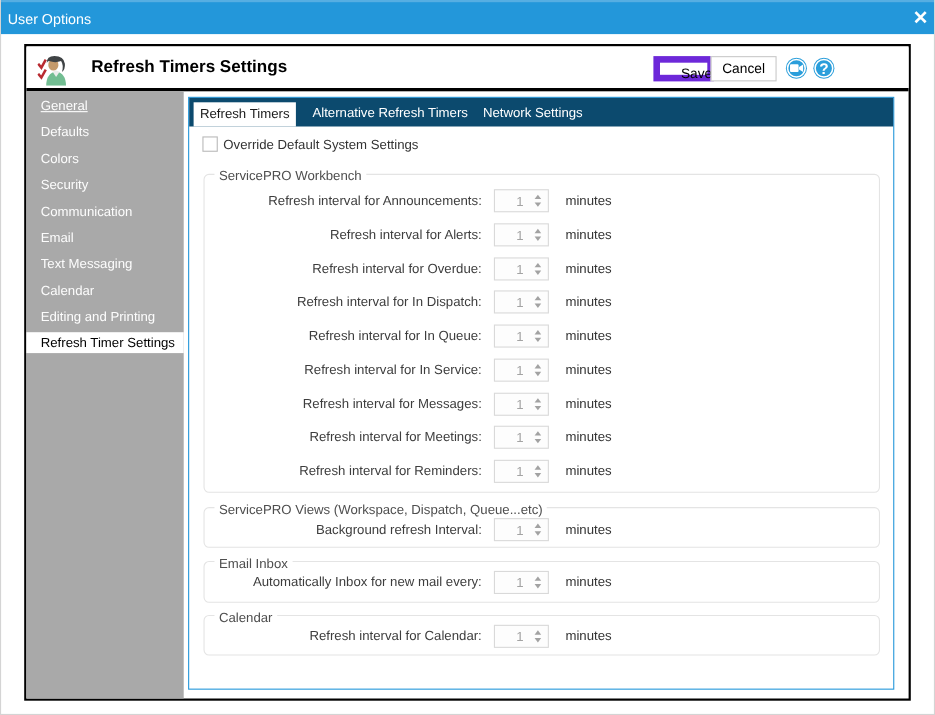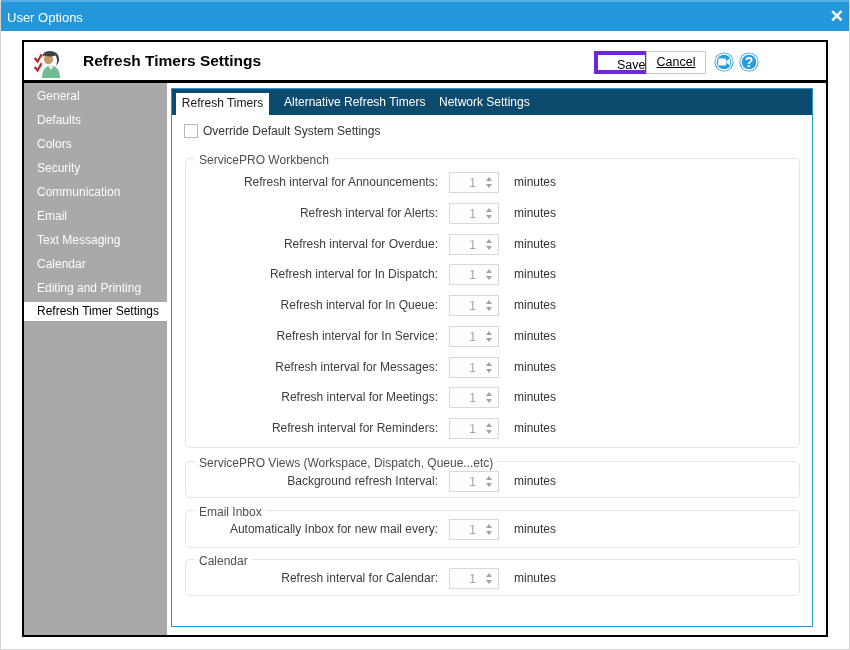--- a/index.html
+++ b/index.html
@@ -6,22 +6,22 @@
 html,body { width:850px; height:650px; background:#fff; font-family:"Liberation Sans", sans-serif; }
 #stage { position:relative; width:850px; height:650px; background:#fff; border:1px solid #d4d4d4; border-top:none; overflow:hidden; }
 #titlebar { position:absolute; left:-1px; top:0; width:852px; height:31px; background:#2397da; border-top:2px solid #56aee2; }
 #titlebar .t { position:absolute; left:7px; top:8px; color:#fff; font-size:13px; }
 #titlebar .x { position:absolute; right:8px; top:4px; color:#fff; font-size:17px; font-weight:bold; }
 #dialog { position:absolute; left:21px; top:40px; width:806px; height:597px; background:#fff; border:2px solid #000; }
 #header { position:absolute; left:0; top:1px; width:802px; height:40px; background:#fff; border-bottom:3px solid #000; }
 #hicon { position:absolute; left:10px; top:7px; }
 #htitle { position:absolute; left:59px; top:9px; font-size:15.5px; font-weight:bold; color:#000; letter-spacing:0px; }
 .btn { position:absolute; top:8px; height:23px; background:#fff; font-size:12.5px; color:#000; text-align:center; line-height:21px; }
-#btnsave { left:570px; width:55px; border:4px solid #6d28d9;padding-left:19px; }
-#btncancel { left:622px; width:60px; border:1px solid #c9c9c9;text-decoration:underline; }
+#btnsave { left:570px; width:55px; border:6px solid #6d28d9;padding-left:19px; }
+#btncancel { left:622px; width:60px; border:1px solid #c9c9c9; }
 #iccam { position:absolute; left:690px; top:9px; }
 #ichelp { position:absolute; left:715px; top:9px; }
 #sidebar { position:absolute; left:0; top:41px; width:143px; height:552px; background:#a9a9a9; }
 .sitem { position:absolute; left:0; width:143px; height:22px; line-height:22px; padding-left:13px; color:#fdfdfd; font-size:12px; }
 .sitem.sel { background:#fff; color:#000; height:19px; line-height:19px; }
 #content { position:absolute; left:147px; top:46px; width:642px; height:539px; background:#fff; border:1px solid #2397da; }
 #tabbar { position:absolute; left:0; top:0; width:640px; height:26px; background:#0c4a6e; }
 .tab { position:absolute; top:0; height:26px; line-height:26px; color:#fff; font-size:12px; white-space:nowrap; }
 #tab1 { left:4px; top:4px; height:22px; line-height:21px; width:93px; background:#fff; color:#1a1a1a; text-align:center; }
 #tab2 { left:112px; }
@@ -68,21 +68,21 @@
         <rect x="4.2" y="6.5" width="7.8" height="7" rx="1" fill="#fff"></rect>
         <path d="M12.4 8.9 L16.1 6.6 L16.1 13.4 L12.4 11.1 Z" fill="#fff"></path>
       </svg>
       <svg id="ichelp" width="20" height="20" viewBox="0 0 20 20">
         <circle cx="10" cy="10" r="9.6" fill="#2a9edb"></circle>
         <circle cx="10" cy="10" r="8" fill="none" stroke="#fff" stroke-width="1.4"></circle>
         <text x="10" y="15" text-anchor="middle" font-size="14" font-weight="bold" fill="#fff" font-family="Liberation Sans">?</text>
       </svg>
     </div>
     <div id="sidebar">
-      <div class="sitem" style="top:2px;">General</div>
+      <div class="sitem" style="top:2px;text-decoration:underline;">General</div>
       <div class="sitem" style="top:26px;">Defaults</div>
       <div class="sitem" style="top:50px;">Colors</div>
       <div class="sitem" style="top:74px;">Security</div>
       <div class="sitem" style="top:98px;">Communication</div>
       <div class="sitem" style="top:122px;">Email</div>
       <div class="sitem" style="top:146px;">Text Messaging</div>
       <div class="sitem" style="top:170px;">Calendar</div>
       <div class="sitem" style="top:194px;">Editing and Printing</div>
       <div class="sitem sel" style="top:219px;">Refresh Timer Settings</div>
     </div>

